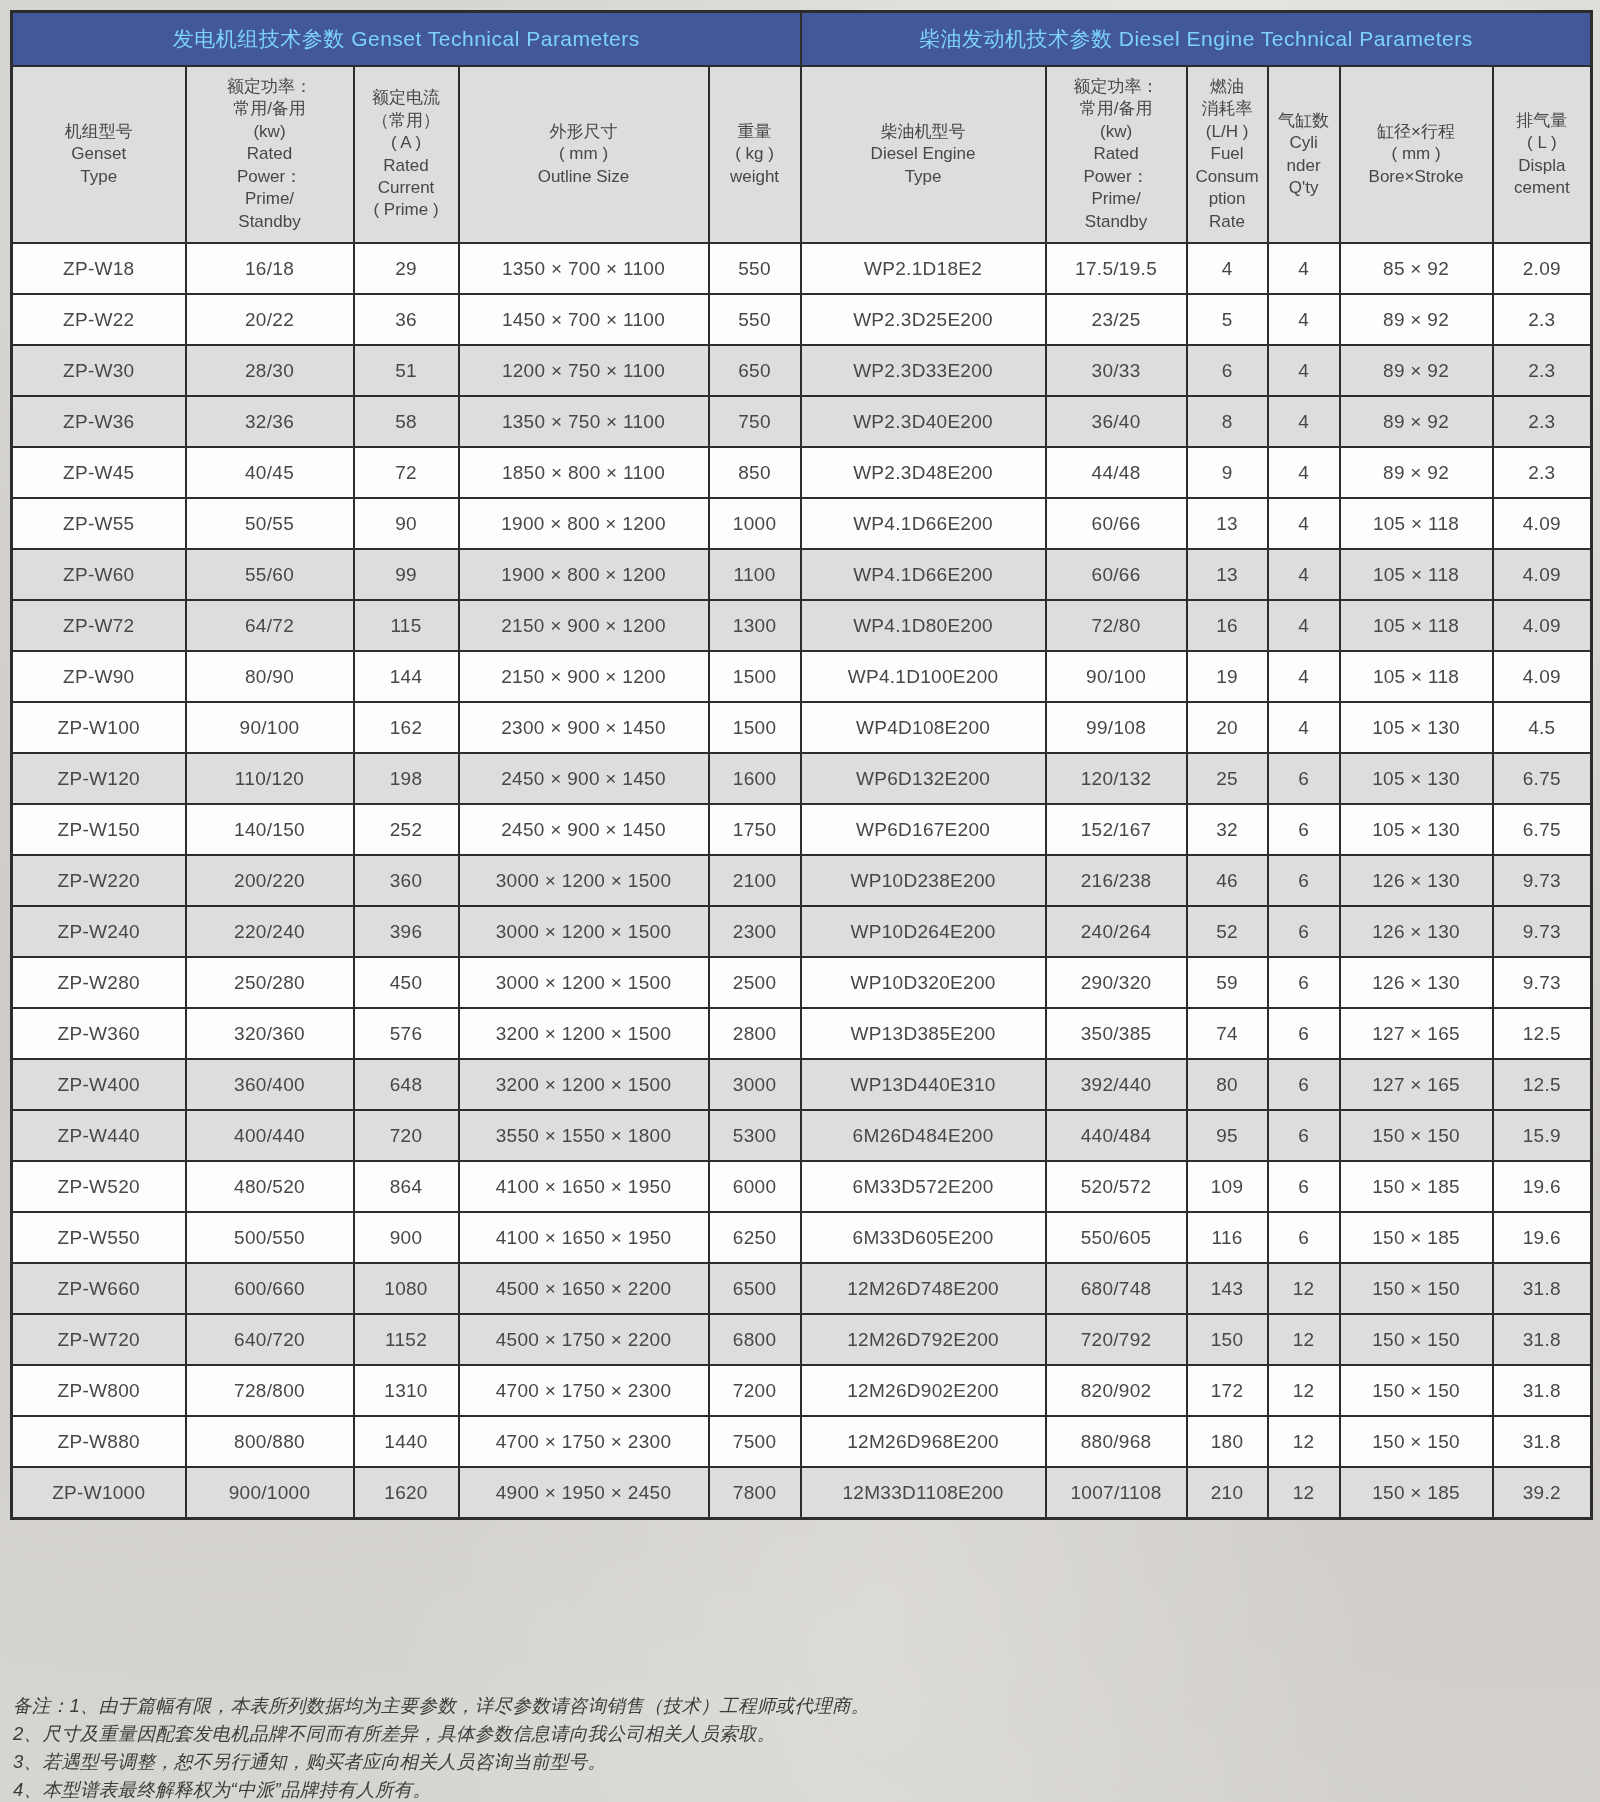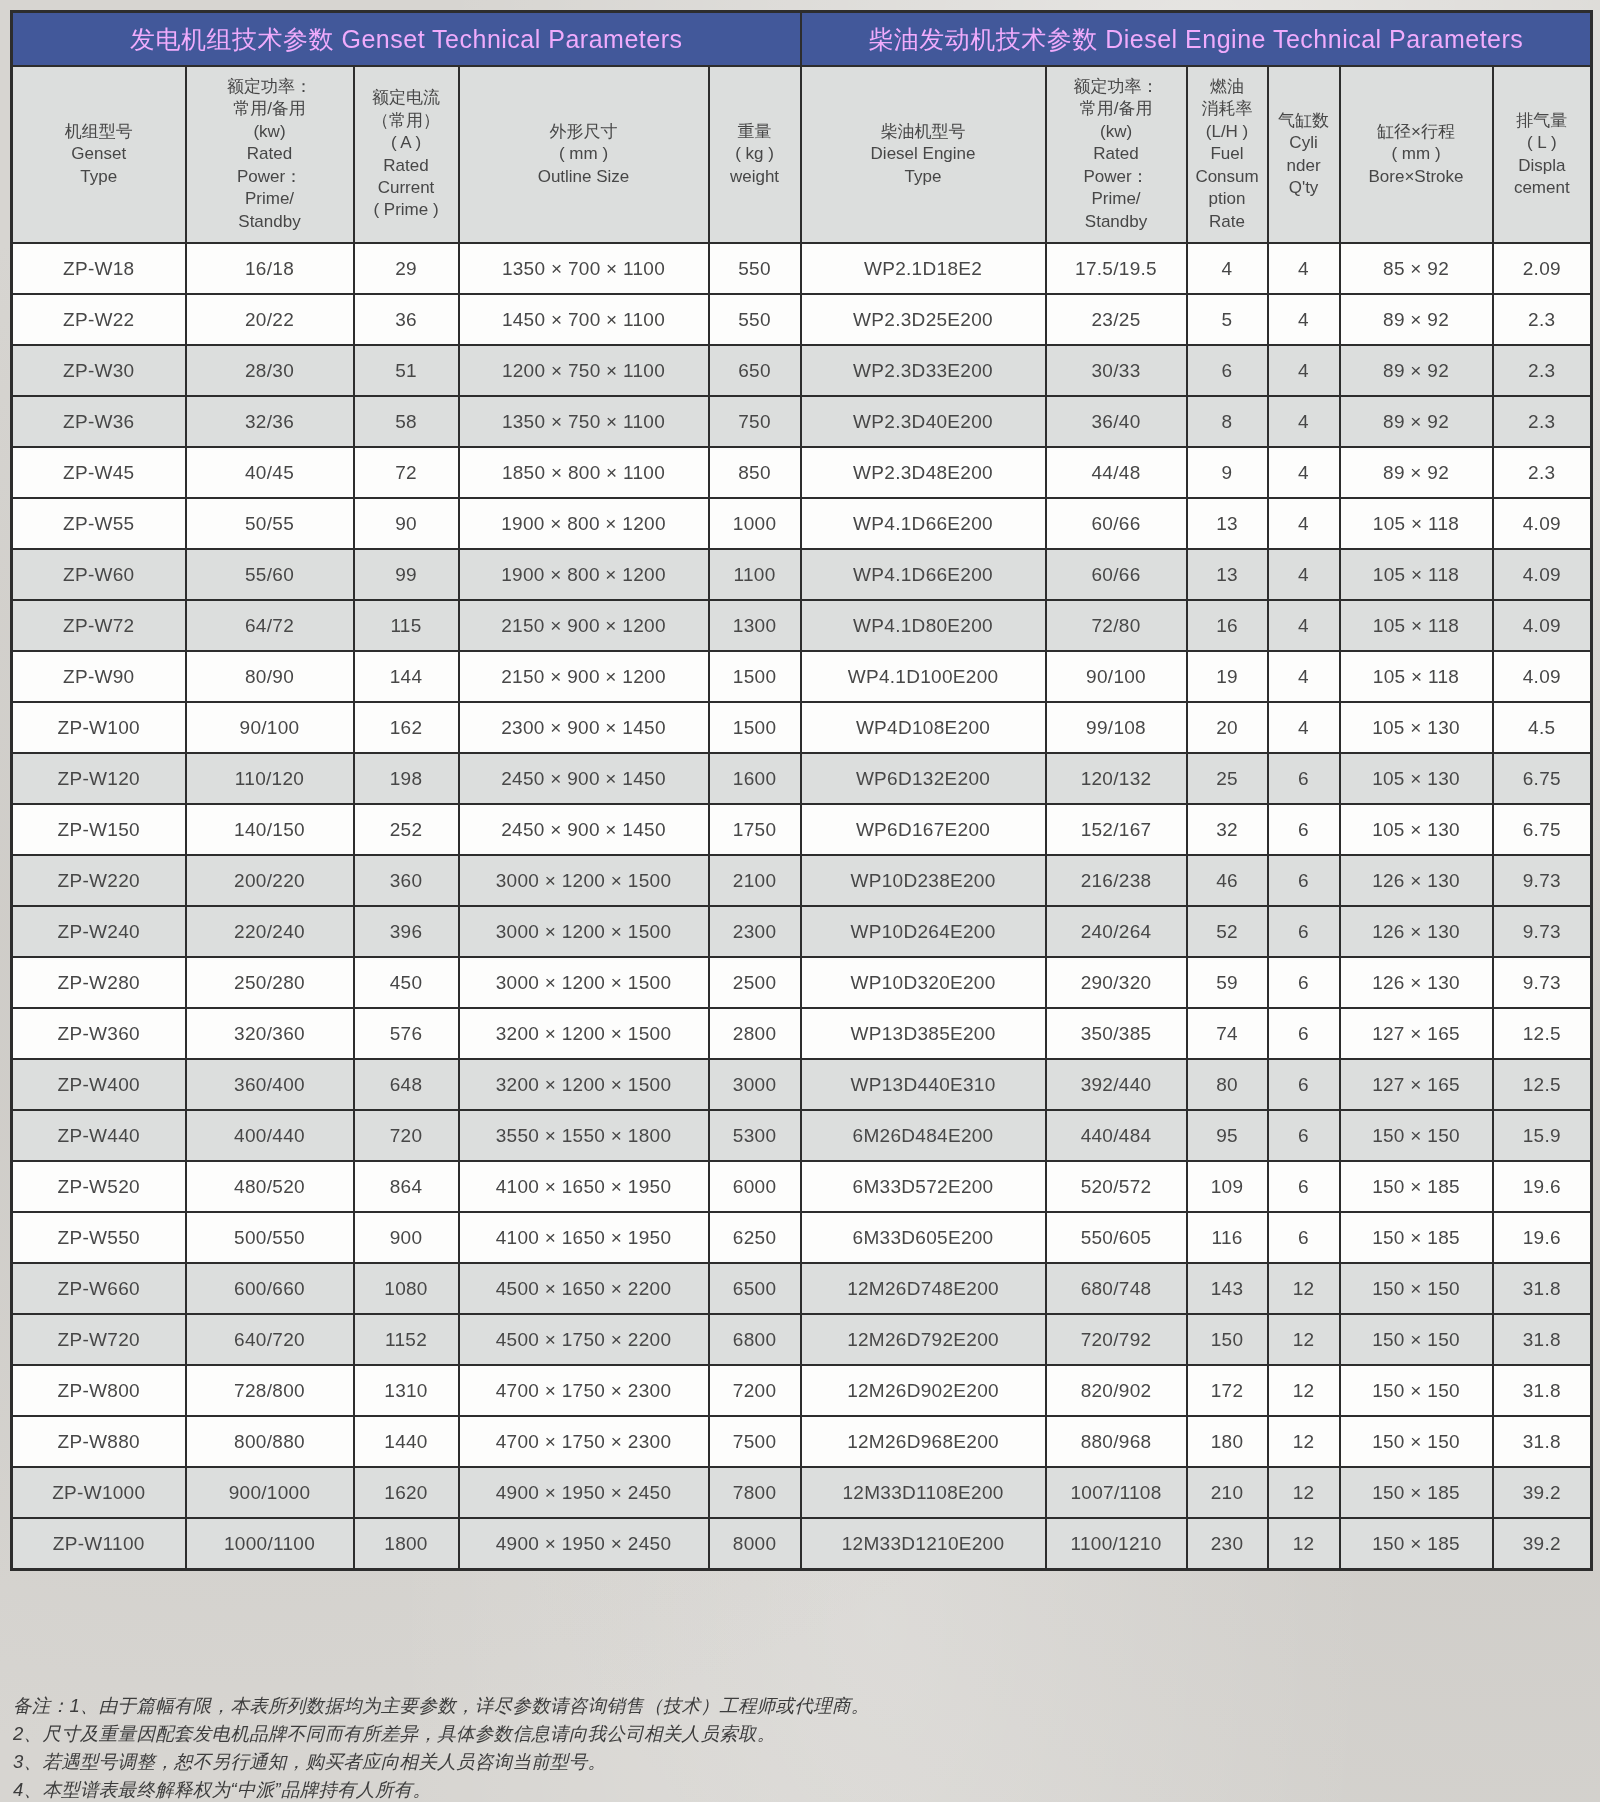--- a/index.html
+++ b/index.html
@@ -24,22 +24,22 @@
   }
   table.params th, table.params td{
     border:2px solid #2d2d2d;
     text-align:center;vertical-align:middle;
     padding:0 2px;
     color:#474747;
     overflow:hidden;
   }
   tr.section-row th{
     background:#42589a;
-    color:#f0abfc;
-    font-size:25px;
+    color:#7dd3fc;
+    font-size:21px;
     font-weight:normal;
     letter-spacing:.5px;
     height:52px;
   }
   tr.col-header-row th{
     background:#dcdedd;
     font-weight:normal;
     font-size:17px;
     height:175px;
     line-height:1.32;
@@ -477,33 +477,20 @@
           <td>1620</td>
           <td>4900 × 1950 × 2450</td>
           <td>7800</td>
           <td>12M33D1108E200</td>
           <td>1007/1108</td>
           <td>210</td>
           <td>12</td>
           <td>150 × 185</td>
           <td>39.2</td>
         </tr>
-        <tr class="shaded">
-          <td>ZP-W1100</td>
-          <td>1000/1100</td>
-          <td>1800</td>
-          <td>4900 × 1950 × 2450</td>
-          <td>8000</td>
-          <td>12M33D1210E200</td>
-          <td>1100/1210</td>
-          <td>230</td>
-          <td>12</td>
-          <td>150 × 185</td>
-          <td>39.2</td>
-        </tr>
       </tbody>
   </table>
 
   <div class="notes">
     <div class="note-line">备注：1、由于篇幅有限，本表所列数据均为主要参数，详尽参数请咨询销售（技术）工程师或代理商。</div>
     <div class="note-line">2、尺寸及重量因配套发电机品牌不同而有所差异，具体参数信息请向我公司相关人员索取。</div>
     <div class="note-line">3、若遇型号调整，恕不另行通知，购买者应向相关人员咨询当前型号。</div>
     <div class="note-line">4、本型谱表最终解释权为“中派”品牌持有人所有。</div>
   </div>
 

